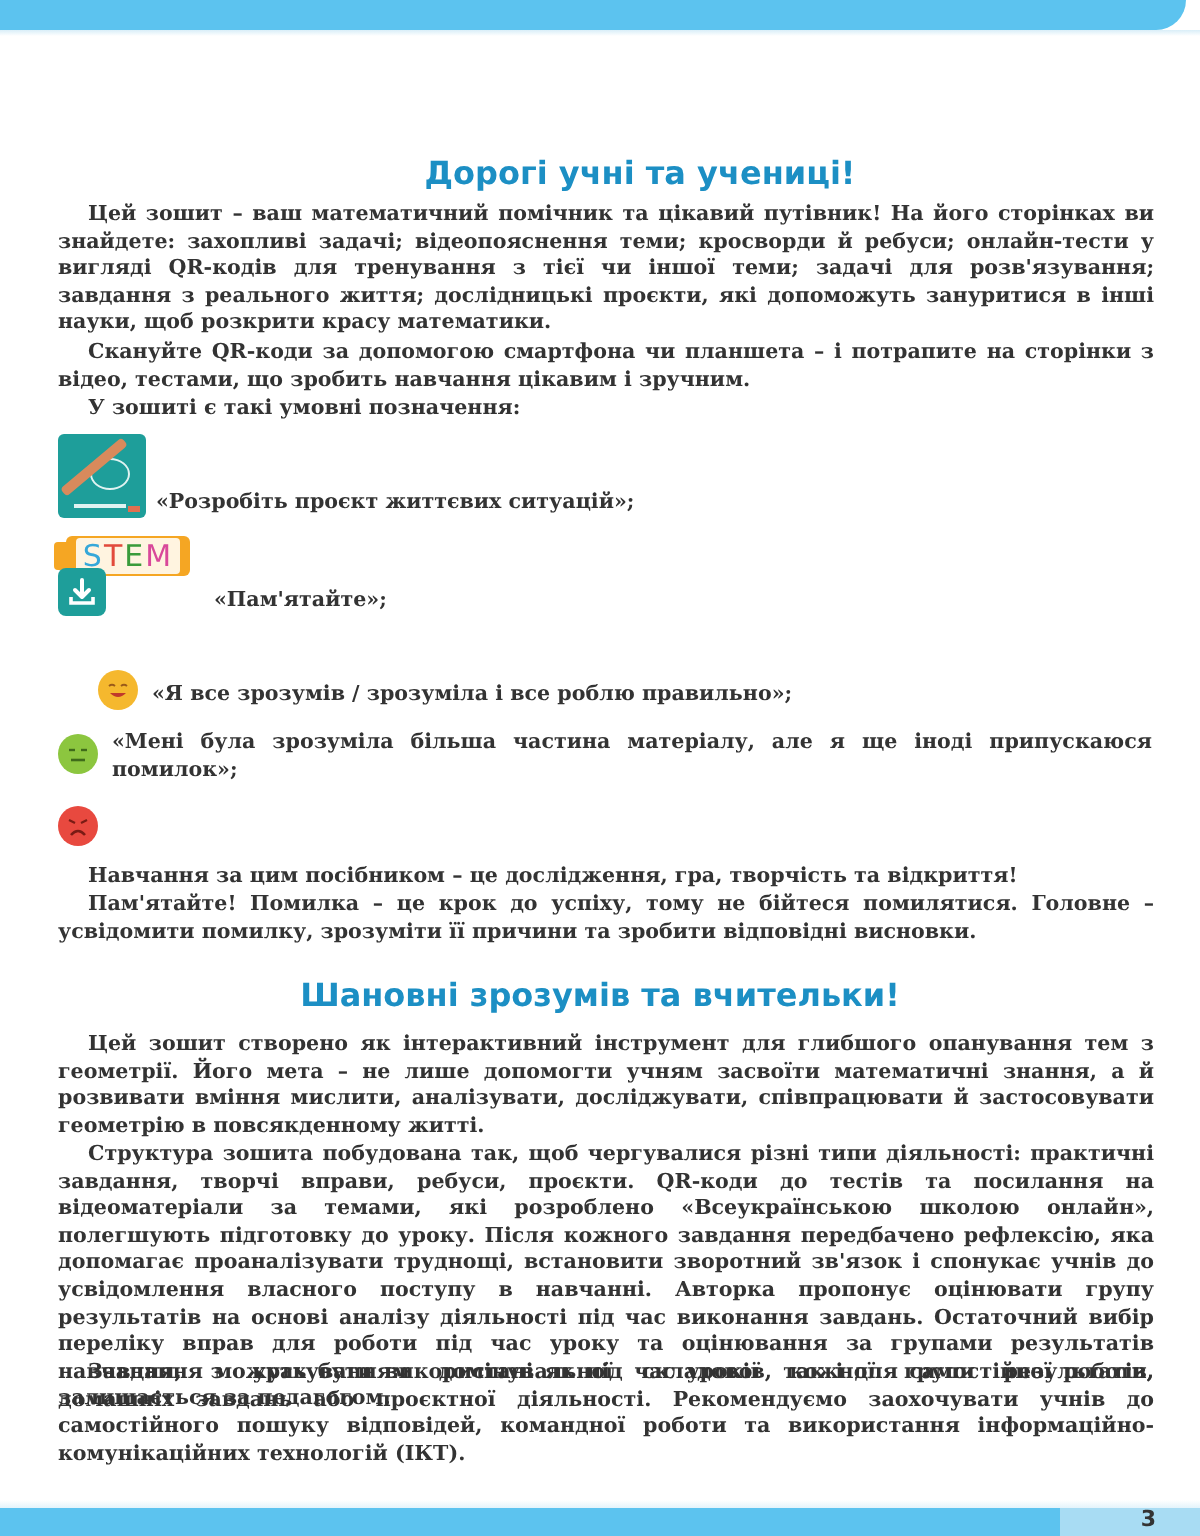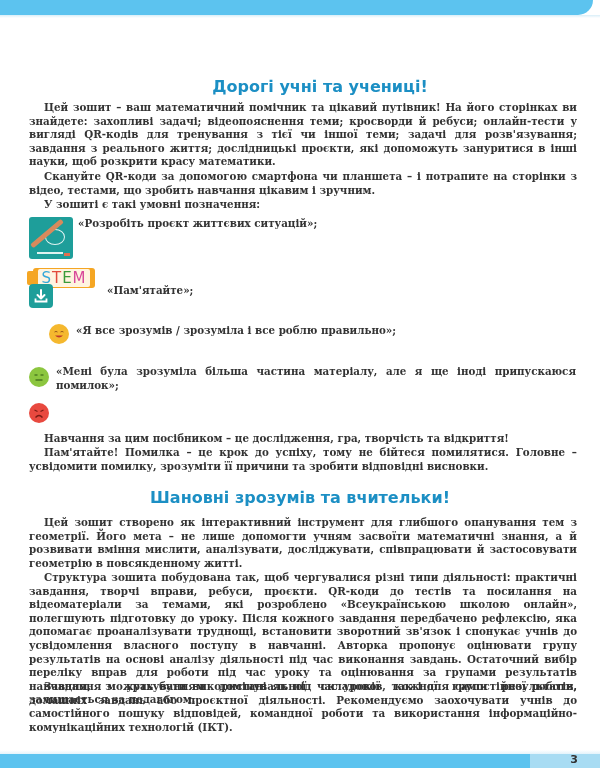--- a/index.html
+++ b/index.html
@@ -51,21 +51,21 @@
       color: #333;
     }
     .para .indent {
       display: inline-block;
       width: 15px;
     }
     .legend-row {
       position: absolute;
       left: 29px;
       display: flex;
-      align-items: flex-start;
+      align-items: flex-end;
     }
     .legend-text {
       font-size: 10.3px;
       font-weight: bold;
       color: #333;
       line-height: 13.6px;
     }
     .icon-project {
       width: 44px; height: 42px;
       background: #1e9e9a;
@@ -224,21 +224,21 @@
 <div class="legend-row" style="top:284px;gap:48px;">
   <div class="icon-remember">
     <svg width="16" height="16" viewBox="0 0 16 16">
       <path d="M8 2 V10 M4.5 7 L8 10.5 L11.5 7" stroke="#ffffff" stroke-width="2" fill="none" stroke-linecap="round" stroke-linejoin="round"></path>
       <path d="M2.5 10.5 V13.5 H13.5 V10.5" stroke="#ffffff" stroke-width="1.8" fill="none"></path>
     </svg>
   </div>
   <span class="legend-text">«Пам'ятайте»;</span>
 </div>
 
-<div class="legend-row" style="top:324px;padding-left:20px;">
+<div class="legend-row" style="top:335px;padding-left:20px;">
   <div class="smiley" style="background:#f5b82e;">
     <svg width="20" height="20" viewBox="0 0 20 20">
       <path d="M5.5 8 Q7 6.8 8.5 8" stroke="#9b5b1a" stroke-width="1" fill="none"></path>
       <path d="M11.5 8 Q13 6.8 14.5 8" stroke="#9b5b1a" stroke-width="1" fill="none"></path>
       <path d="M6 11.5 Q10 15.5 14 11.5 Z" fill="#c0392b"></path>
     </svg>
   </div>
   <span class="legend-text">«Я все зрозумів / зрозуміла і все роблю правильно»;</span>
 </div>
 

